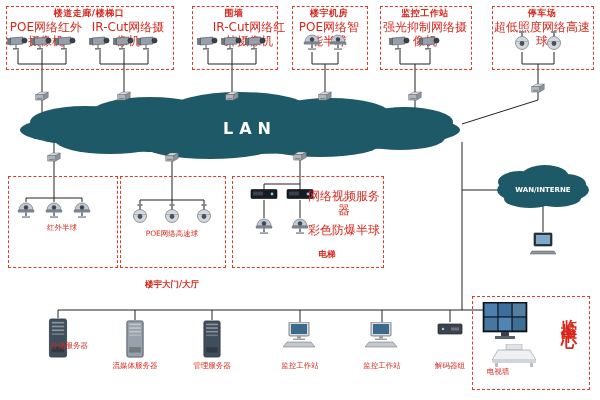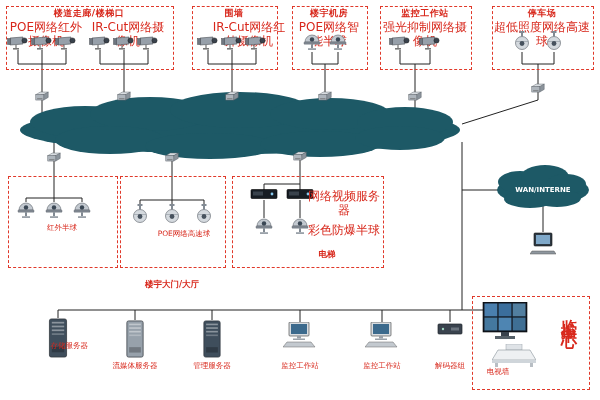--- a/index.html
+++ b/index.html
@@ -148,20 +148,21 @@
     <g fill="#1d5966">
       <ellipse cx="543" cy="190" rx="46" ry="15"></ellipse>
       <ellipse cx="520" cy="182" rx="22" ry="11"></ellipse>
       <ellipse cx="545" cy="177" rx="24" ry="12"></ellipse>
       <ellipse cx="566" cy="184" rx="20" ry="10"></ellipse>
       <ellipse cx="530" cy="199" rx="26" ry="9"></ellipse>
       <ellipse cx="557" cy="198" rx="24" ry="9"></ellipse>
     </g>
   </svg>
 
+  <div class="lan" style="left:190px;top:119px;width:120px;">LAN</div>
   <div class="wan" style="left:500px;top:186px;width:86px;">WAN/INTERNE</div>
 
   <div class="gbox" style="left:6px;top:6px;width:166px;height:62px;"></div>
   <div class="t title" style="left:6px;top:8px;width:166px;">楼道走廊/楼梯口</div>
   <div class="t sub" style="left:8px;top:21px;width:76px;">POE网络红外摄像机</div>
   <div class="t sub" style="left:88px;top:21px;width:80px;">IR-Cut网络摄像机</div>
 
   <div class="gbox" style="left:192px;top:6px;width:84px;height:62px;"></div>
   <div class="t title" style="left:192px;top:8px;width:84px;">围墙</div>
   <div class="t sub" style="left:194px;top:21px;width:80px;padding-left:15px;">IR-Cut网络红外摄像机</div>
@@ -267,21 +268,21 @@
   <div class="gbox" style="left:120px;top:176px;width:104px;height:90px;"></div>
   <svg class="ic ball" style="left:131px;top:204px">
       <use href="#s-ball"></use>
     </svg>
   <svg class="ic ball" style="left:163px;top:204px">
       <use href="#s-ball"></use>
     </svg>
   <svg class="ic ball" style="left:195px;top:204px">
       <use href="#s-ball"></use>
     </svg>
-  <div class="t dev" style="left:120px;top:230px;width:104px;padding-left:12px;">POE网络高速球</div>
+  <div class="t dev" style="left:120px;top:230px;width:104px;">POE网络高速球</div>
   <div class="t mtitle" style="left:120px;top:248px;width:104px;margin-top:32px;">楼宇大门/大厅</div>
 
   <div class="gbox" style="left:232px;top:176px;width:150px;height:90px;"></div>
   <svg class="ic vsrv" style="left:250px;top:188px">
       <use href="#s-vsrv"></use>
     </svg>
   <svg class="ic vsrv" style="left:286px;top:188px">
       <use href="#s-vsrv"></use>
     </svg>
   <div class="t sub" style="left:306px;top:190px;width:76px;">网络视频服务器</div>

